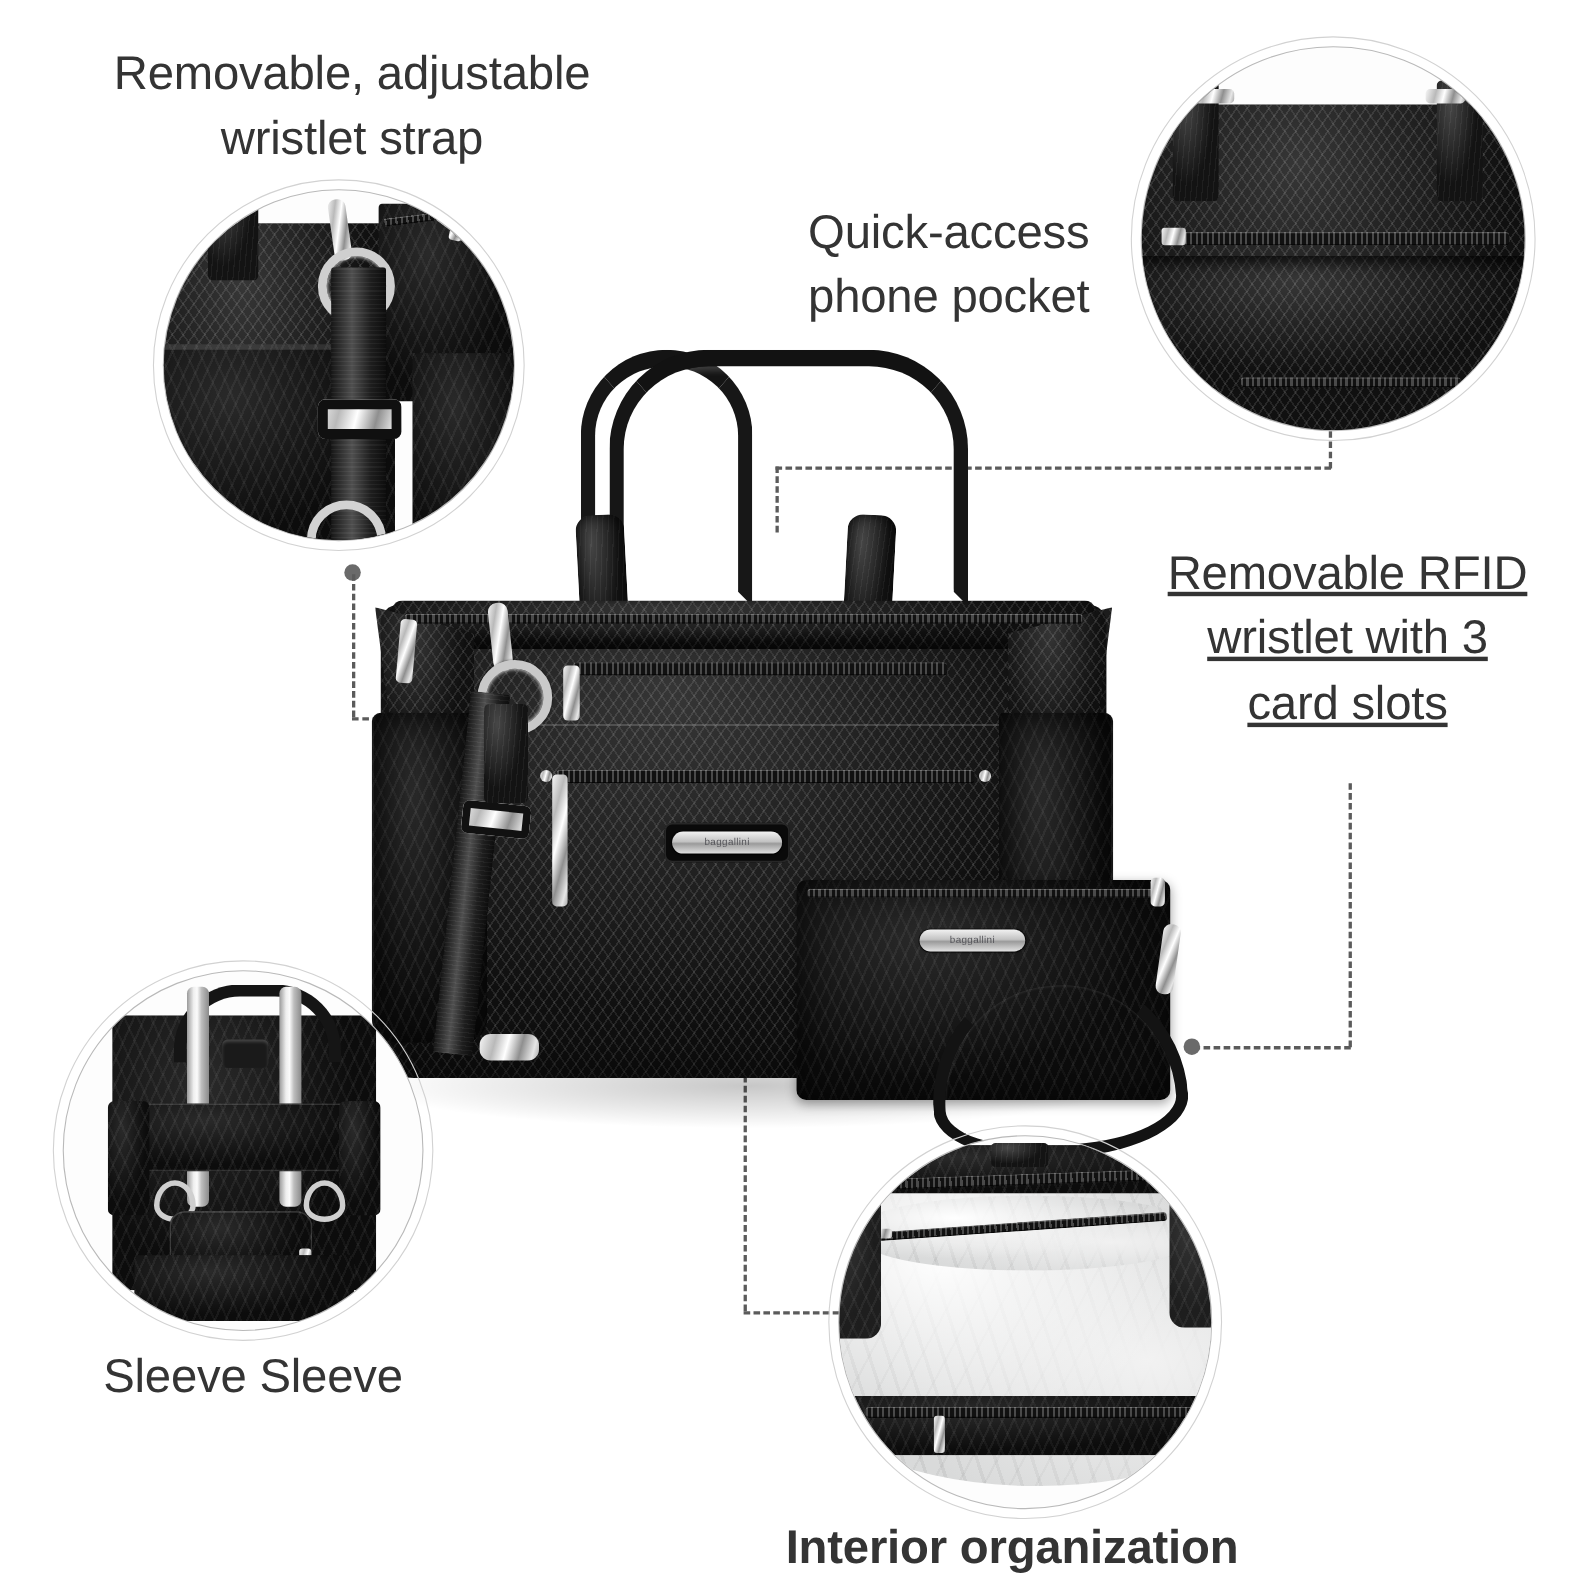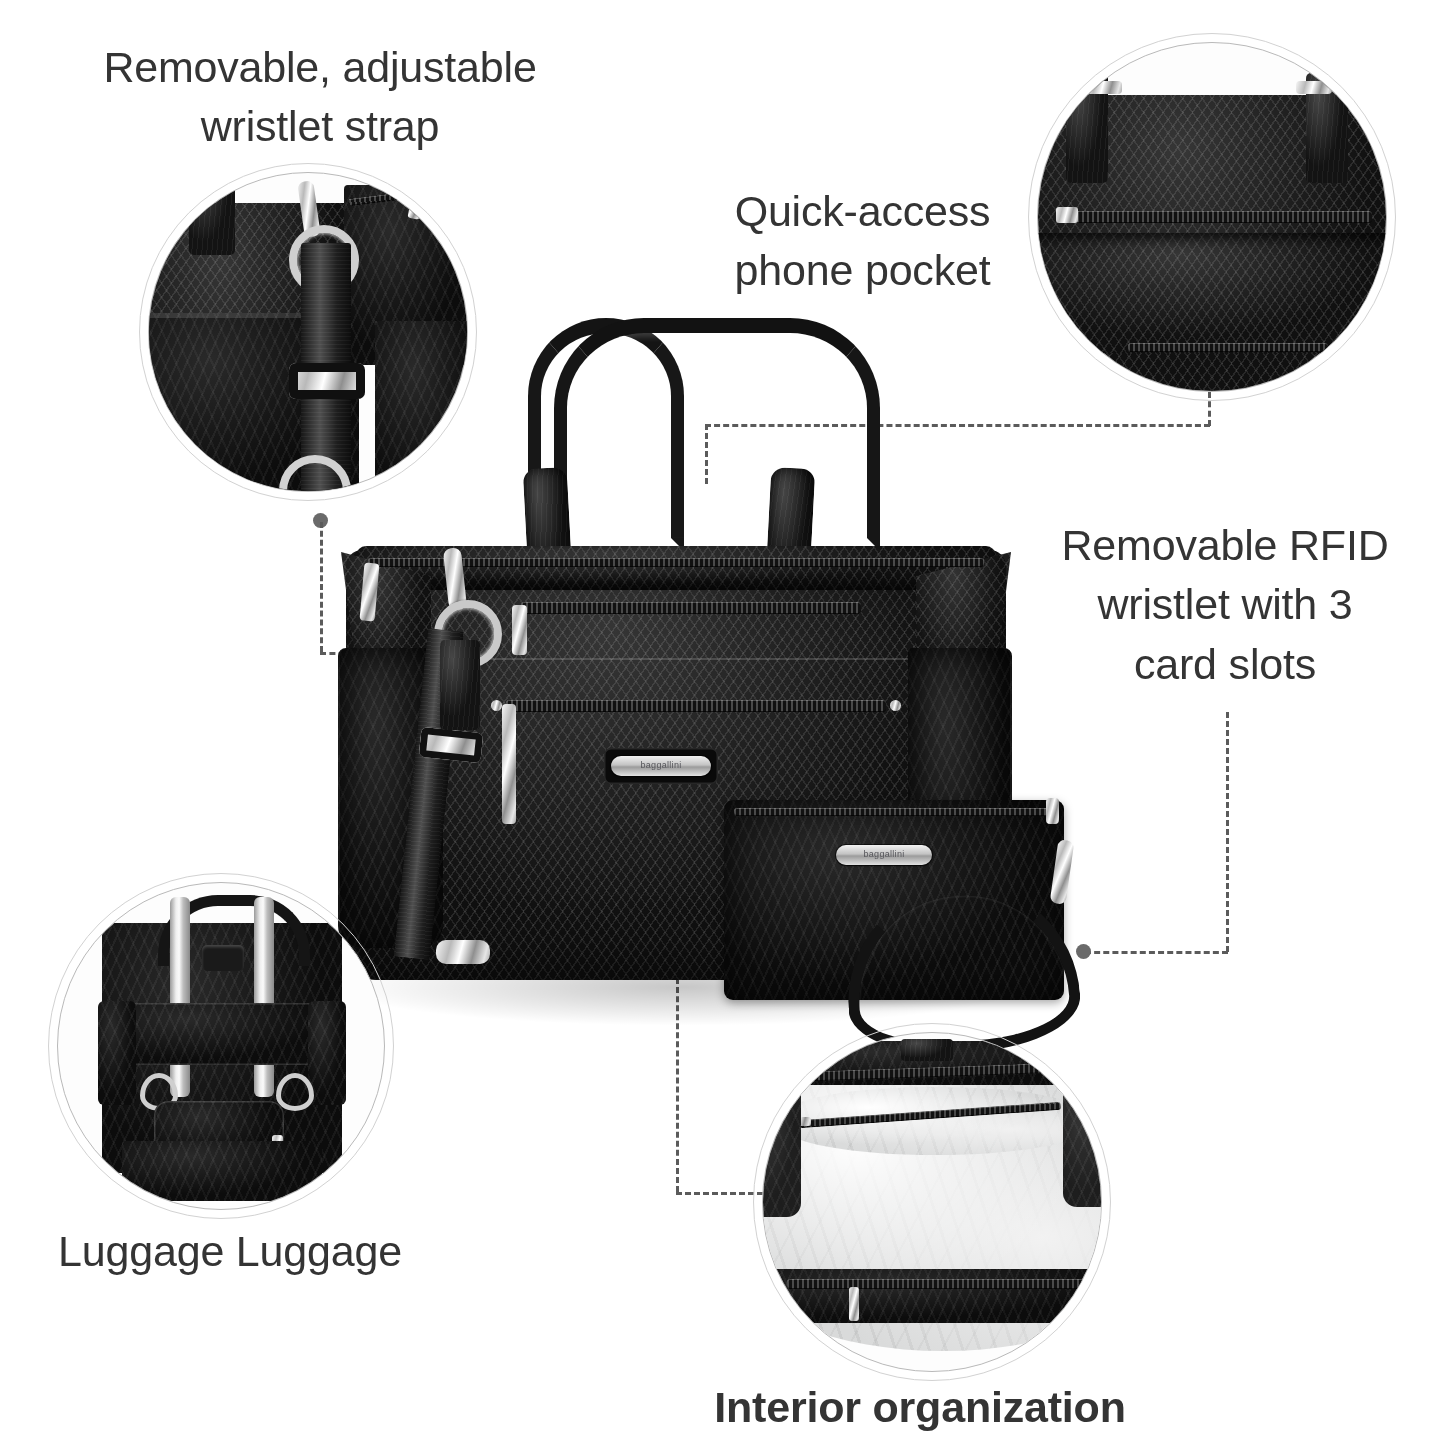--- a/index.html
+++ b/index.html
@@ -266,21 +266,21 @@
       </div>
     </div>
   </div>
 
   <div class="label" style="left:20px;top:38px;width:600px;">Removable, adjustable
 wristlet strap</div>
 
   <div class="label" style="left:690px;top:146px;width:345px;margin-top:36px;">Quick-access
 phone pocket</div>
 
-  <div class="label" style="left:1025px;top:516px;width:400px;">Removable RFID
+  <div class="label" style="left:1025px;top:492px;width:400px;text-decoration:underline;">Removable RFID
 wristlet with 3
 card slots</div>
 
-  <div class="label" style="left:10px;top:1222px;width:440px;">Luggage Luggage</div>
+  <div class="label" style="left:10px;top:1222px;width:440px;">Sleeve Sleeve</div>
 
   <div class="label" style="left:640px;top:1378px;width:560px;font-weight:bold;">Interior organization</div>
 
 </div>
 
 </body></html>

